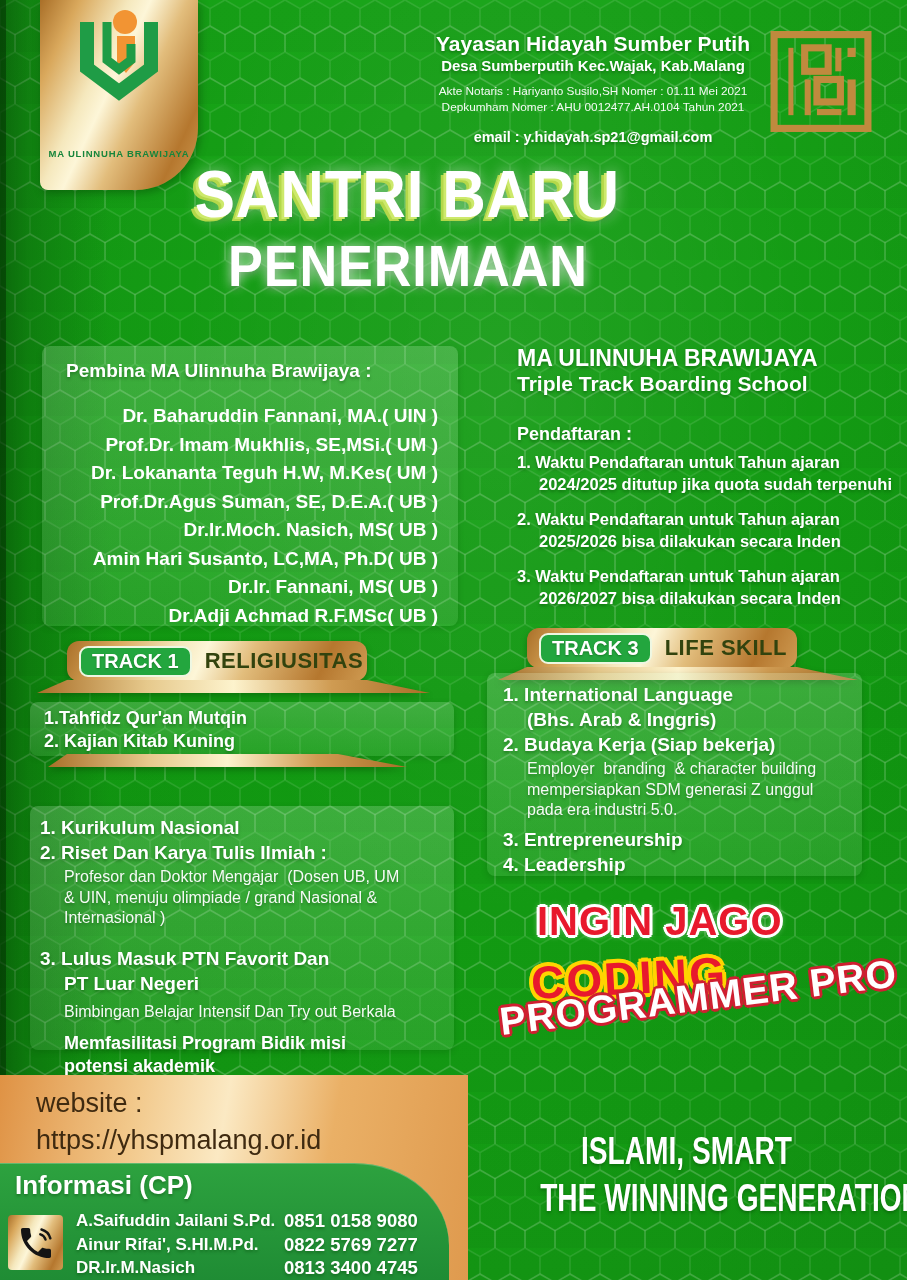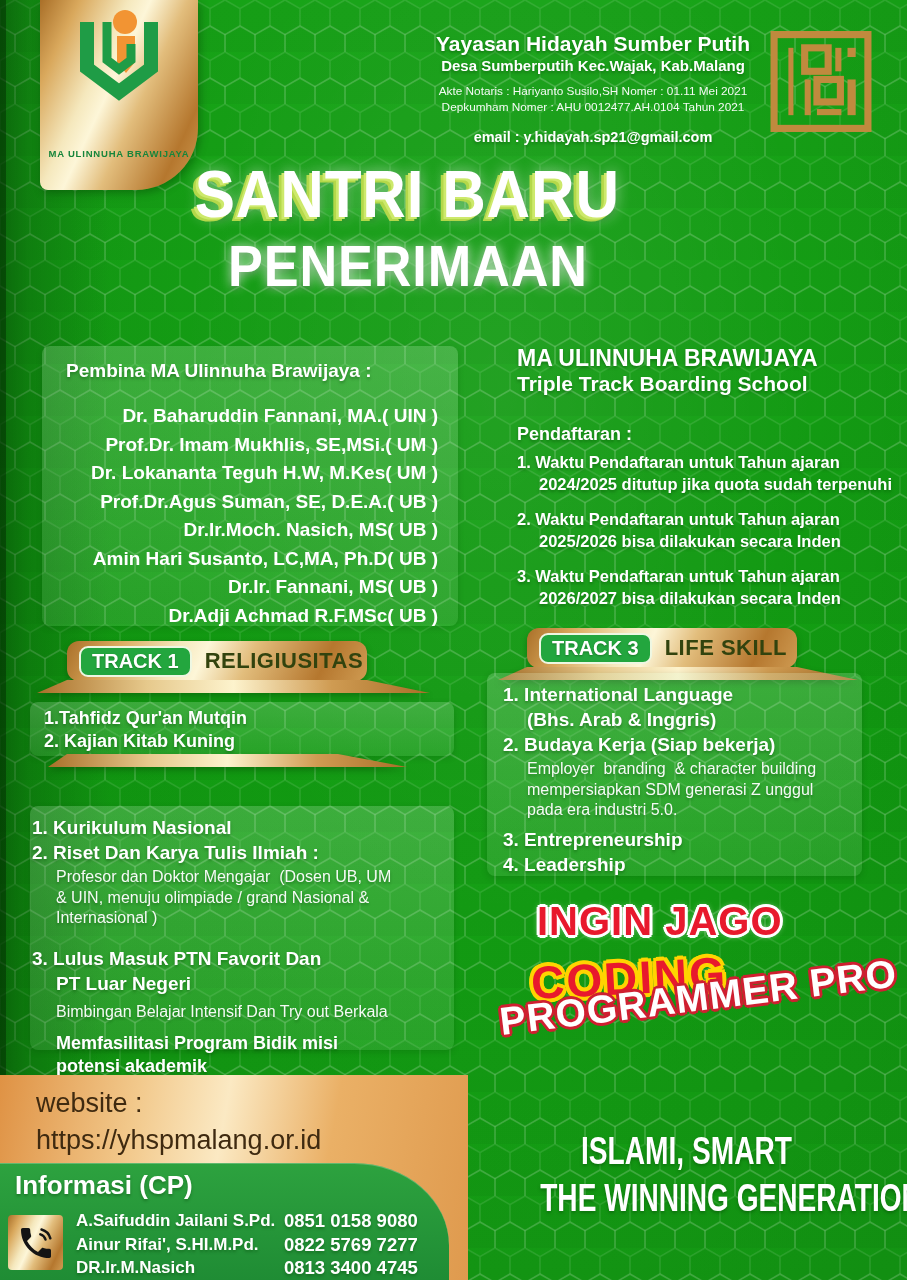--- a/index.html
+++ b/index.html
@@ -64,21 +64,21 @@
     background:linear-gradient(90deg,#a96f28,#e6c98c 28%,#fdf3cd 50%,#cf9b52 75%,#a96f28);}
   .track-badge{background:#23a63e;border:2px solid #eef7e2;border-radius:9px;color:#fff;
     font-size:20px;font-weight:bold;padding:2px 11px;margin-right:13px;white-space:nowrap;
     text-shadow:0 1px 2px rgba(0,60,0,0.4);}
   .track-label{font-size:22px;font-weight:bold;letter-spacing:0.5px;color:#32430e;white-space:nowrap;}
 
   .track-items{color:#fff;font-weight:bold;margin-top:8px;}
   .t1-panel{left:30px;top:694px;width:424px;height:54px;padding:5px 14px;box-sizing:border-box;}
   .t1-panel div{font-size:18px;line-height:23px;}
 
-  .t2-panel{left:30px;top:806px;width:424px;height:244px;padding:9px 2px;box-sizing:border-box;color:#fff;}
+  .t2-panel{left:30px;top:806px;width:424px;height:244px;padding:9px 10px;box-sizing:border-box;color:#fff;}
   .t-item{font-size:19px;font-weight:bold;line-height:25px;}
   .t-item-cont{font-size:19px;font-weight:bold;line-height:25px;padding-left:24px;}
   .t-note{font-size:16px;font-weight:normal;line-height:20.5px;padding-left:24px;margin:2px 0 6px 0;white-space:pre-wrap;opacity:.95;}
   .t-foot{font-size:18px;font-weight:bold;line-height:23px;padding-left:24px;margin-top:10px;}
   .t-gap{height:11px;}
 
   .t3-panel{left:487px;top:673px;width:375px;height:203px;padding:9px 16px;box-sizing:border-box;color:#fff;}
 
   
   .promo{position:absolute;font-weight:bold;white-space:nowrap;}

